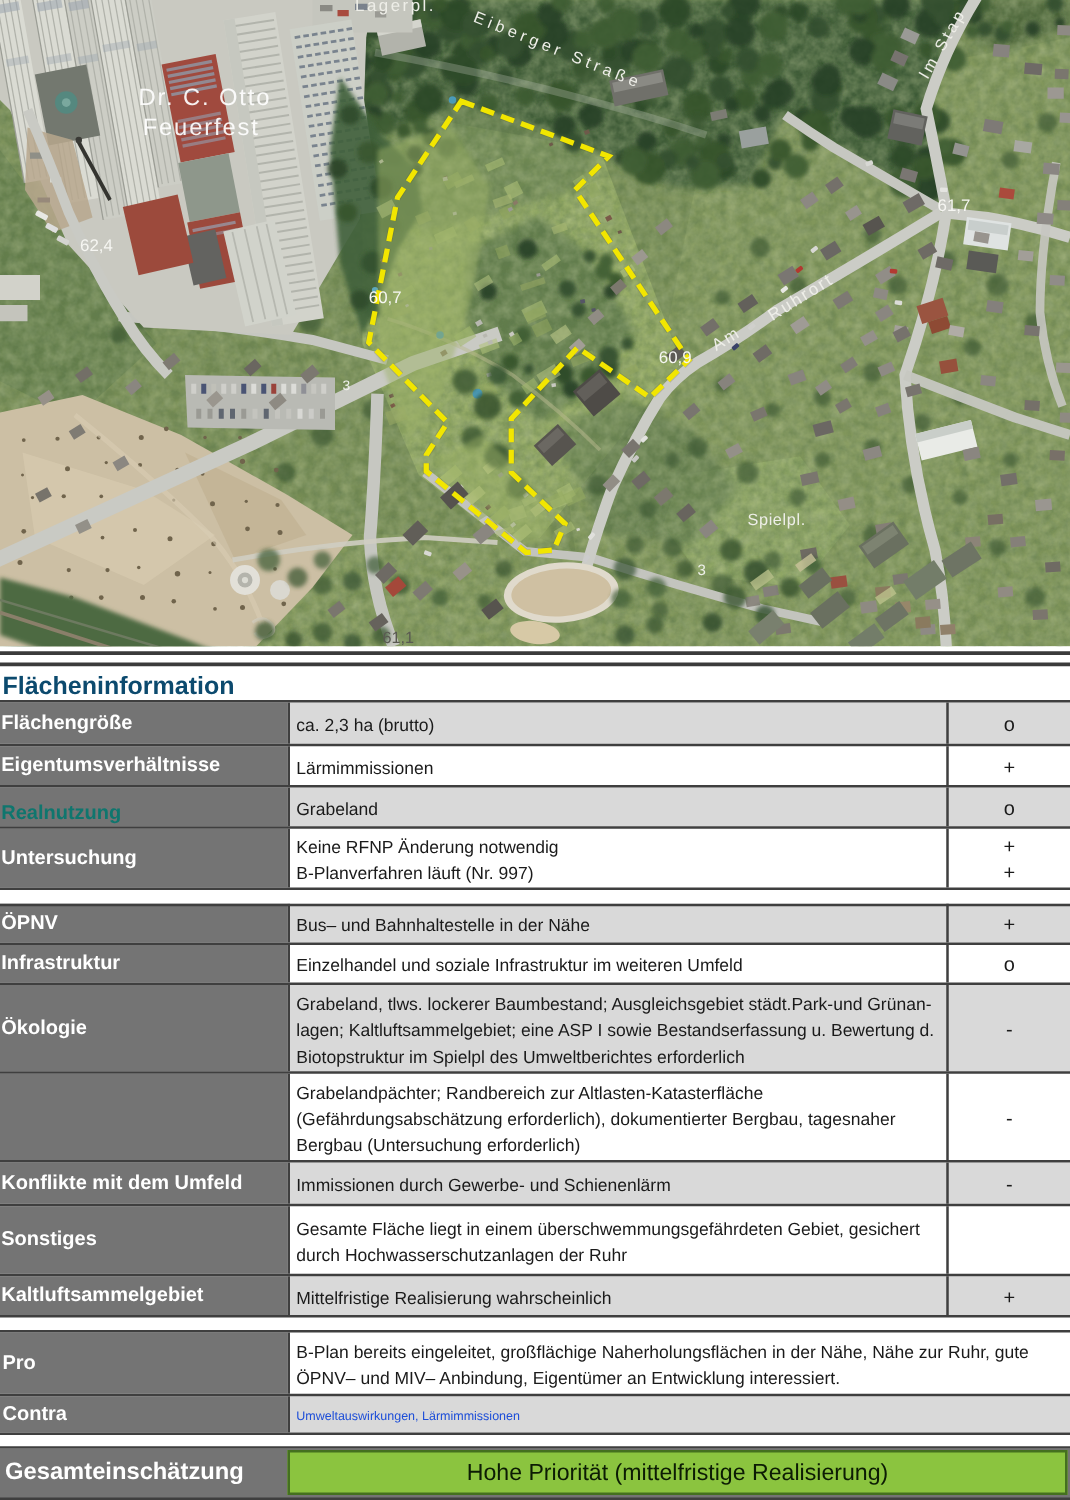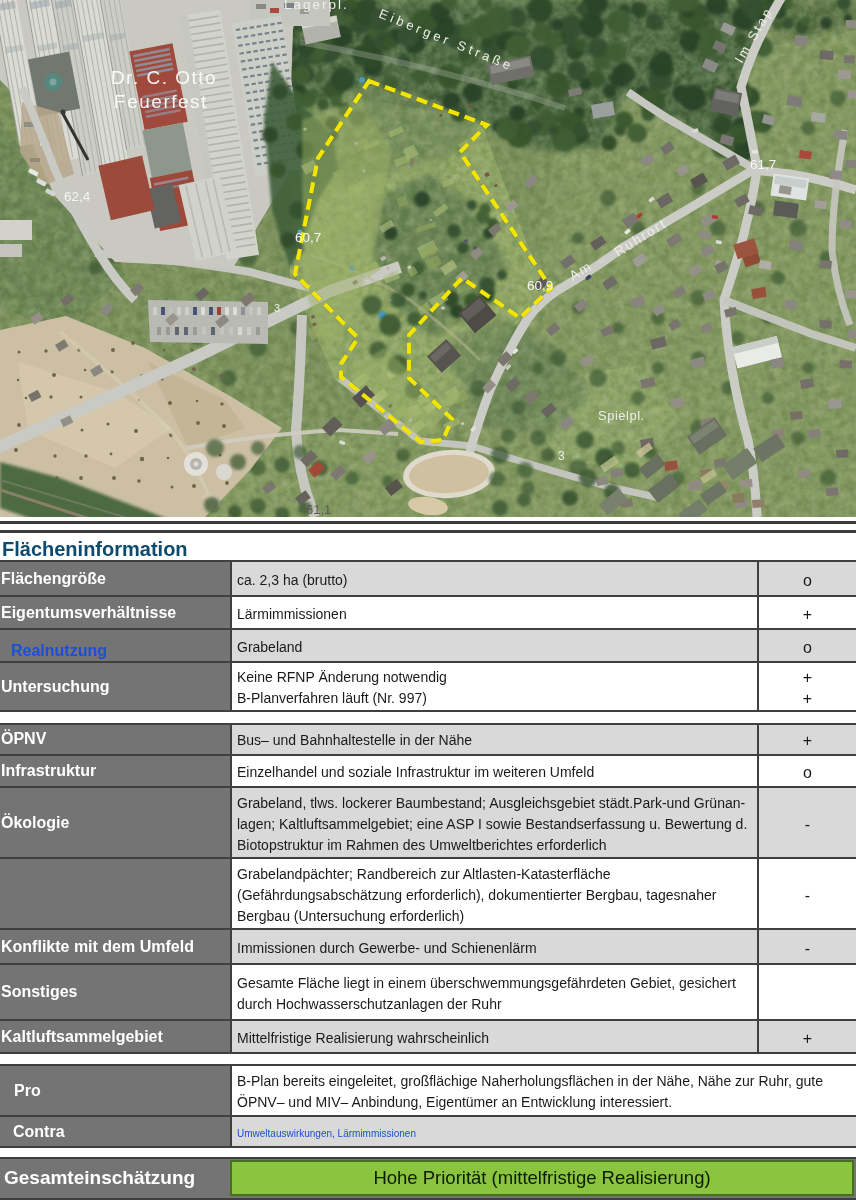--- a/index.html
+++ b/index.html
@@ -1196,21 +1196,21 @@
     <div style="position:absolute;left:0;top:0;width:226px;height:31px;display:flex;align-items:center;color:#fff;font-weight:bold;font-size:16px;padding-left:1px">Eigentumsverhältnisse</div>
     <div style="position:absolute;left:232px;top:0;width:624px;height:31px;background:#ffffff"></div>
 <div style="position:absolute;left:237px;top:6.5px;width:510px;height:21px;line-height:21px;font-size:14px;color:#1a1a1a;white-space:nowrap">Lärmimmissionen</div>
 <div style="position:absolute;left:757px;top:0;width:2px;height:31px;background:#3f3f3f"></div>
 <div style="position:absolute;left:759px;top:6.5px;width:97px;text-align:center;line-height:21px;font-size:16px;color:#1a1a1a">+</div>
 <div style="position:absolute;left:230px;top:0;width:2px;height:31px;background:#3f3f3f"></div>
 </div>
 
 <div style="position:absolute;left:0;top:630px;width:856px;height:31px">
     <div style="position:absolute;left:0;top:0;width:230px;height:31px;background:#747474"></div>
-    <div style="position:absolute;left:0;top:0;width:226px;height:41px;display:flex;align-items:center;color:#1d4ed8;font-weight:bold;font-size:16px;padding-left:11px">Realnutzung</div>
+    <div style="position:absolute;left:0;top:0;width:226px;height:41px;display:flex;align-items:center;color:#0f766e;font-weight:bold;font-size:16px;padding-left:1px">Realnutzung</div>
     <div style="position:absolute;left:232px;top:0;width:624px;height:31px;background:#d9d9d9"></div>
 <div style="position:absolute;left:237px;top:6.5px;width:510px;height:21px;line-height:21px;font-size:14px;color:#1a1a1a;white-space:nowrap">Grabeland</div>
 <div style="position:absolute;left:757px;top:0;width:2px;height:31px;background:#3f3f3f"></div>
 <div style="position:absolute;left:759px;top:6.5px;width:97px;text-align:center;line-height:21px;font-size:16px;color:#1a1a1a">o</div>
 <div style="position:absolute;left:230px;top:0;width:2px;height:31px;background:#3f3f3f"></div>
 </div>
 
 <div style="position:absolute;left:0;top:663px;width:856px;height:47px">
     <div style="position:absolute;left:0;top:0;width:230px;height:47px;background:#747474"></div>
     <div style="position:absolute;left:0;top:0;width:226px;height:47px;display:flex;align-items:center;color:#fff;font-weight:bold;font-size:16px;padding-left:1px">Untersuchung</div>
@@ -1242,21 +1242,21 @@
 <div style="position:absolute;left:759px;top:6.0px;width:97px;text-align:center;line-height:21px;font-size:16px;color:#1a1a1a">o</div>
 <div style="position:absolute;left:230px;top:0;width:2px;height:30px;background:#3f3f3f"></div>
 </div>
 
 <div style="position:absolute;left:0;top:788px;width:856px;height:69px">
     <div style="position:absolute;left:0;top:0;width:230px;height:69px;background:#747474"></div>
     <div style="position:absolute;left:0;top:0;width:226px;height:69px;display:flex;align-items:center;color:#fff;font-weight:bold;font-size:16px;padding-left:1px">Ökologie</div>
     <div style="position:absolute;left:232px;top:0;width:624px;height:69px;background:#d9d9d9"></div>
 <div style="position:absolute;left:237px;top:4.5px;width:510px;height:21px;line-height:21px;font-size:14px;color:#1a1a1a;white-space:nowrap">Grabeland, tlws. lockerer Baumbestand; Ausgleichsgebiet städt.Park-und Grünan-</div>
 <div style="position:absolute;left:237px;top:25.5px;width:510px;height:21px;line-height:21px;font-size:14px;color:#1a1a1a;white-space:nowrap">lagen; Kaltluftsammelgebiet; eine ASP I sowie Bestandserfassung u. Bewertung d.</div>
-<div style="position:absolute;left:237px;top:46.5px;width:510px;height:21px;line-height:21px;font-size:14px;color:#1a1a1a;white-space:nowrap">Biotopstruktur im Rahmen des Umweltberichtes erforderlich</div>
+<div style="position:absolute;left:237px;top:46.5px;width:510px;height:21px;line-height:21px;font-size:14px;color:#1a1a1a;white-space:nowrap">Biotopstruktur im Spielpl des Umweltberichtes erforderlich</div>
 <div style="position:absolute;left:757px;top:0;width:2px;height:69px;background:#3f3f3f"></div>
 <div style="position:absolute;left:759px;top:25.5px;width:97px;text-align:center;line-height:21px;font-size:16px;color:#1a1a1a">-</div>
 <div style="position:absolute;left:230px;top:0;width:2px;height:69px;background:#3f3f3f"></div>
 </div>
 
 <div style="position:absolute;left:0;top:859px;width:856px;height:69px">
     <div style="position:absolute;left:0;top:0;width:230px;height:69px;background:#747474"></div>
     <div style="position:absolute;left:232px;top:0;width:624px;height:69px;background:#ffffff"></div>
 <div style="position:absolute;left:237px;top:4.5px;width:510px;height:21px;line-height:21px;font-size:14px;color:#1a1a1a;white-space:nowrap">Grabelandpächter; Randbereich zur Altlasten-Katasterfläche</div>
 <div style="position:absolute;left:237px;top:25.5px;width:510px;height:21px;line-height:21px;font-size:14px;color:#1a1a1a;white-space:nowrap">(Gefährdungsabschätzung erforderlich), dokumentierter Bergbau, tagesnaher</div>
@@ -1291,30 +1291,30 @@
     <div style="position:absolute;left:0;top:0;width:226px;height:31px;display:flex;align-items:center;color:#fff;font-weight:bold;font-size:16px;padding-left:1px">Kaltluftsammelgebiet</div>
     <div style="position:absolute;left:232px;top:0;width:624px;height:31px;background:#d9d9d9"></div>
 <div style="position:absolute;left:237px;top:6.5px;width:510px;height:21px;line-height:21px;font-size:14px;color:#1a1a1a;white-space:nowrap">Mittelfristige Realisierung wahrscheinlich</div>
 <div style="position:absolute;left:757px;top:0;width:2px;height:31px;background:#3f3f3f"></div>
 <div style="position:absolute;left:759px;top:6.5px;width:97px;text-align:center;line-height:21px;font-size:16px;color:#1a1a1a">+</div>
 <div style="position:absolute;left:230px;top:0;width:2px;height:31px;background:#3f3f3f"></div>
 </div>
 
 <div style="position:absolute;left:0;top:1066px;width:856px;height:49px">
     <div style="position:absolute;left:0;top:0;width:230px;height:49px;background:#747474"></div>
-    <div style="position:absolute;left:0;top:0;width:226px;height:49px;display:flex;align-items:center;color:#fff;font-weight:bold;font-size:16px;padding-left:14px">Pro</div>
+    <div style="position:absolute;left:0;top:0;width:226px;height:49px;display:flex;align-items:center;color:#fff;font-weight:bold;font-size:16px;padding-left:2px">Pro</div>
     <div style="position:absolute;left:232px;top:0;width:624px;height:49px;background:#ffffff"></div>
 <div style="position:absolute;left:237px;top:26.0px;width:510px;height:21px;line-height:21px;font-size:14px;color:#1a1a1a;white-space:nowrap">ÖPNV– und MIV– Anbindung, Eigentümer an Entwicklung interessiert.</div>
 <div style="position:absolute;left:237px;top:5.0px;width:510px;height:21px;line-height:21px;font-size:14px;color:#1a1a1a;white-space:nowrap">B-Plan bereits eingeleitet, großflächige Naherholungsflächen in der Nähe, Nähe zur Ruhr, gute</div>
 <div style="position:absolute;left:230px;top:0;width:2px;height:49px;background:#3f3f3f"></div>
 </div>
 
 <div style="position:absolute;left:0;top:1117px;width:856px;height:29px">
     <div style="position:absolute;left:0;top:0;width:230px;height:29px;background:#747474"></div>
-    <div style="position:absolute;left:0;top:0;width:226px;height:29px;display:flex;align-items:center;color:#fff;font-weight:bold;font-size:16px;padding-left:13px">Contra</div>
+    <div style="position:absolute;left:0;top:0;width:226px;height:29px;display:flex;align-items:center;color:#fff;font-weight:bold;font-size:16px;padding-left:2px">Contra</div>
     <div style="position:absolute;left:232px;top:0;width:624px;height:29px;background:#d9d9d9"></div>
 <div style="position:absolute;left:237px;top:5.5px;width:510px;height:21px;line-height:21px;font-size:10px;color:#1d4ed8;white-space:nowrap">Umweltauswirkungen, Lärmimmissionen</div>
 <div style="position:absolute;left:230px;top:0;width:2px;height:29px;background:#3f3f3f"></div>
 </div>
 <div style="position:absolute;left:0;top:560px;width:856px;height:2px;background:#3f3f3f"></div>
 <div style="position:absolute;left:0;top:595px;width:856px;height:2px;background:#3f3f3f"></div>
 <div style="position:absolute;left:0;top:628px;width:856px;height:2px;background:#3f3f3f"></div>
 <div style="position:absolute;left:0;top:661px;width:856px;height:2px;background:#3f3f3f"></div>
 <div style="position:absolute;left:0;top:710px;width:856px;height:2px;background:#3f3f3f"></div>
 <div style="position:absolute;left:0;top:723px;width:856px;height:2px;background:#3f3f3f"></div>

